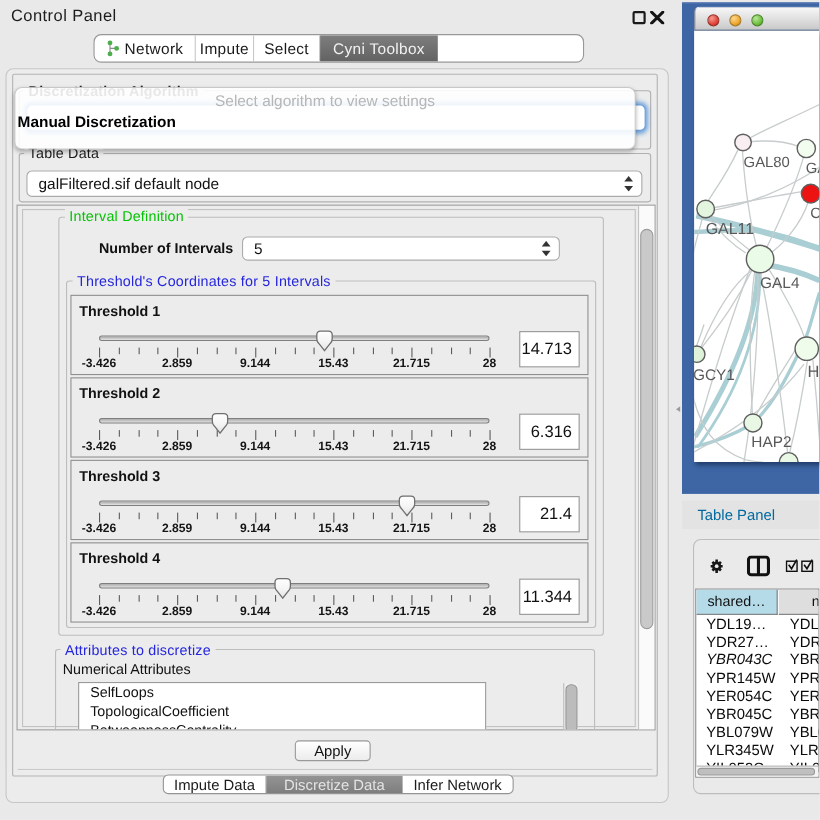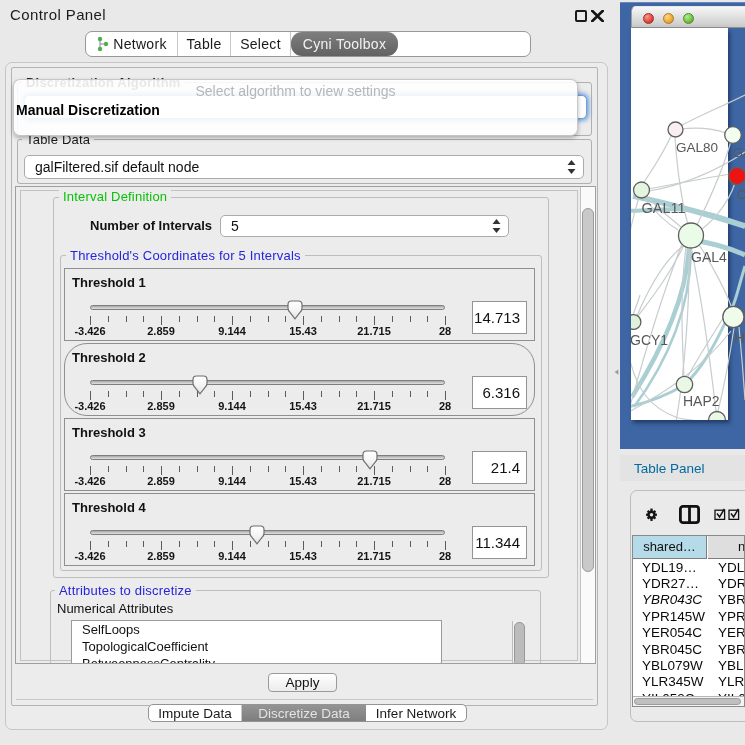--- a/index.html
+++ b/index.html
@@ -7,21 +7,21 @@
 body { background:#e9e9e9; font-family:"Liberation Sans", sans-serif; position:relative; }
 .abs { position:absolute; }
 
 
 #cp-title { left:10px; top:6px; font-size:15px; letter-spacing:0.4px; color:#1c1c1c; }
 #btn-restore { left:575px; top:10px; width:12px; height:12px; border:2px solid #1a1a1a; border-radius:2px; }
 
 
 #tabbar { left:85px; top:31px; width:446px; height:26px; background:#ffffff; border:1px solid #989898; border-radius:7px; display:flex; align-items:stretch; overflow:hidden; }
 #tabbar .seg { display:flex; align-items:center; justify-content:center; font-size:14px; letter-spacing:0.3px; color:#1a1a1a; border-right:1px solid #c8c8c8; }
-#tabbar .seg.sel { background:linear-gradient(#7e7e7e,#626262); color:#f2f2f2; border-right:none;border-radius:11px; }
+#tabbar .seg.sel { background:linear-gradient(#7e7e7e,#626262); color:#f2f2f2; border-right:none; }
 #tabbar .seg:last-child { border-right:none; }
 
 
 #outer { left:5px; top:62px; width:603px; height:668px; background:#ececec; border:1px solid #c6c6c6; border-radius:7px; }
 #inner { left:11px; top:67px; width:587px; height:639px; background:#ececec; border:1px solid #b3b3b3; border-radius:2px; }
 
 
 .group { position:absolute; border:1px solid #b0b0b0; border-radius:3px; }
 .gtitle { position:absolute; background:#ececec; padding:0 4px; font-size:13px; letter-spacing:0.2px; white-space:nowrap; }
 
@@ -57,21 +57,21 @@
 #applybtn { left:268px; top:673px; width:69px; height:19px; background:linear-gradient(#ffffff,#ececec); border:1px solid #9a9a9a; border-radius:4px; font-size:13.5px; color:#111; text-align:center; line-height:17px; }
 #bottombar { left:148px; top:704px; width:319px; height:18px; background:#ffffff; border:1px solid #949494; border-radius:5px; display:flex; overflow:hidden; }
 #bottombar .seg { display:flex; align-items:center; justify-content:center; font-size:13.5px; color:#1a1a1a; border-right:1px solid #c8c8c8; }
 #bottombar .seg.sel { background:linear-gradient(#949494,#7e7e7e); color:#e3e3e3; border-right:none; }
 #bottombar .seg:last-child { border-right:none; }
 
 
 #bluewin { left:620px; top:2px; width:125px; height:447px; background:#3e66a4; border-top:1px solid #6c88b8; }
 #nettitle { left:631px; top:6px; width:114px; height:22px; background:linear-gradient(#f7f7f7,#c9c9c9); border-bottom:1px solid #8f8f8f; border-top-left-radius:5px; border-top:1px solid #e8e8e8; border-left:1px solid #9f9f9f; }
 .light { position:absolute; top:6px; width:11px; height:11px; border-radius:50%; }
-#canvas { left:631px; top:28px; width:97px; height:392px; background:#ffffff; box-shadow:2px 3px 4px rgba(10,25,55,0.55); }
+#canvas { left:631px; top:28px; width:114px; height:392px; background:#ffffff; box-shadow:2px 3px 4px rgba(10,25,55,0.55); }
 
 #tp-strip { left:620px; top:455px; width:125px; height:26px; background:#e3e3e3; }
 #tp-strip span { position:absolute; left:14px; top:6px; font-size:13.5px; color:#0369a1; }
 #tablebox { left:630px; top:490px; width:128px; height:232px; background:#eaeaea; border:1px solid #bdbdbd; border-radius:7px; }
 
 #thetable { left:632px; top:535px; width:113px; height:172px; border:1px solid #8a8a8a; background:#ffffff; overflow:hidden; }
 .hdr { position:absolute; top:0; height:22px; font-size:13px; color:#111; }
 .row { position:absolute; font-size:13.5px; color:#0a0a0a; white-space:nowrap; }
 </style>
 </head>
@@ -86,21 +86,21 @@
 <div class="abs" id="tabbar">
   <div class="seg" style="width:92px;">
     <svg width="13" height="16" viewBox="0 0 13 16" style="margin-right:4px;">
       <line x1="4" y1="3" x2="4" y2="13" stroke="#8a8a8a" stroke-width="1"></line>
       <line x1="4" y1="8" x2="10" y2="8" stroke="#8a8a8a" stroke-width="1"></line>
       <circle cx="4" cy="3" r="2.2" fill="#4eae4e"></circle>
       <circle cx="4" cy="13" r="2.2" fill="#4eae4e"></circle>
       <circle cx="10" cy="8" r="2.2" fill="#4eae4e"></circle>
     </svg>
     Network</div>
-  <div class="seg" style="width:53px;">Table</div>
+  <div class="seg" style="width:53px;">Impute</div>
   <div class="seg" style="width:60px;">Select</div>
   <div class="seg sel" style="width:107px;">Cyni Toolbox</div>
 </div>
 
 <div class="abs" id="outer"></div>
 <div class="abs" id="inner"></div>
 
 <div class="group" style="left:17px; top:82px; width:575px; height:54px;"></div>
 <div class="gtitle" style="left:22px; top:75px; font-weight:bold; color:#2a2a2a;">Discretization Algorithm</div>
 <div class="combo" style="left:24px; top:95px; width:563px; height:24px; box-shadow:0 0 4px 2px rgba(90,150,220,0.85); border-color:#6f9fd8;"></div>
@@ -176,21 +176,21 @@
           <linearGradient id="tg1" x1="0" y1="0" x2="0" y2="1">
         <stop offset="0" stop-color="#ffffff"></stop>
             <stop offset="0.55" stop-color="#f4f4f4"></stop>
             <stop offset="1" stop-color="#e3e3e3"></stop>
       </linearGradient>
         </defs>
       <path d="M8 18.8 L2.8 12.2 Q1 10.4 1 8.2 L1 4.5 Q1 1 4.5 1 L11.5 1 Q15 1 15 4.5 L15 8.2 Q15 10.4 13.2 12.2 Z" fill="url(#tg1)" stroke="#6f6f6f" stroke-width="1.2"></path>
     </svg>
     <div class="vfield">14.713</div>
     </div>
-  <div id="tp2" class="tpanel" style="top:156px;border-radius:23px;">
+  <div id="tp2" class="tpanel" style="top:156px;">
     <div class="ttl">Threshold 2</div>
     <div class="track"></div>
     <div class="ticks">
         <div style="position:absolute;left:0px;top:0;width:1px;height:9px;background:#5c5c5c;"></div>
         <div style="position:absolute;left:17.75px;top:0;width:1px;height:6px;background:#5c5c5c;"></div>
         <div style="position:absolute;left:35.5px;top:0;width:1px;height:6px;background:#5c5c5c;"></div>
         <div style="position:absolute;left:53.25px;top:0;width:1px;height:6px;background:#5c5c5c;"></div>
         <div style="position:absolute;left:71px;top:0;width:1px;height:9px;background:#5c5c5c;"></div>
         <div style="position:absolute;left:88.75px;top:0;width:1px;height:6px;background:#5c5c5c;"></div>
         <div style="position:absolute;left:106.5px;top:0;width:1px;height:6px;background:#5c5c5c;"></div>

